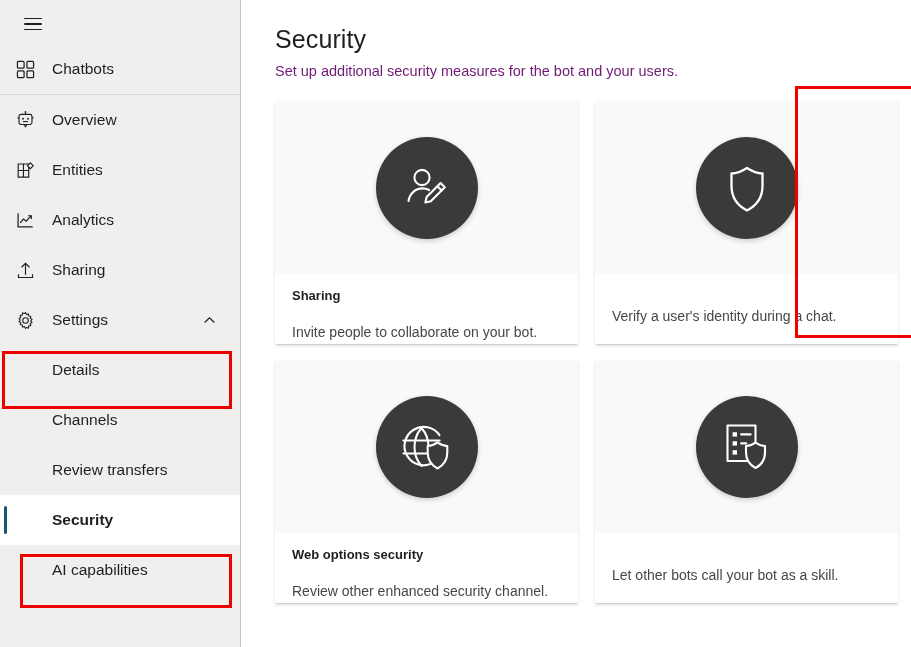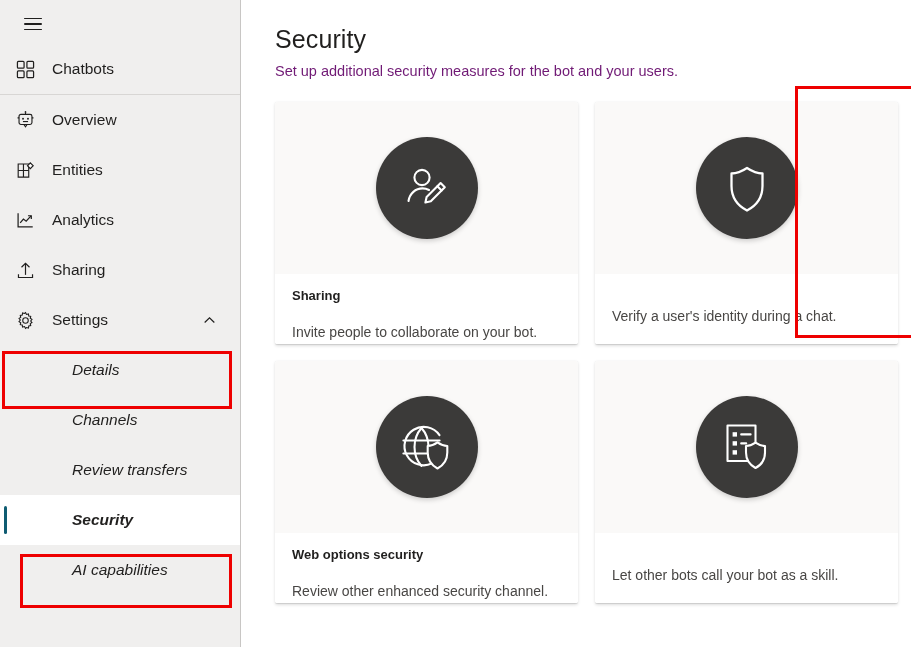--- a/index.html
+++ b/index.html
@@ -66,23 +66,22 @@
     width: 36px;
     flex: 0 0 36px;
     display: flex;
     align-items: center;
     justify-content: flex-start;
     color: #201f1e;
   }
   .nav-item .nav-label { line-height: 1; }
 
   .nav-item.sub {
-    padding-left: 72px;
+    padding-left: 52px;
     font-size: 15.5px;
-    font-style: italic;
   }
   .nav-item.selected {
     background: #ffffff;
     font-weight: bold;
   }
   .sel-bar {
     position: absolute;
     left: 4px;
     top: 11px;
     width: 3px;

